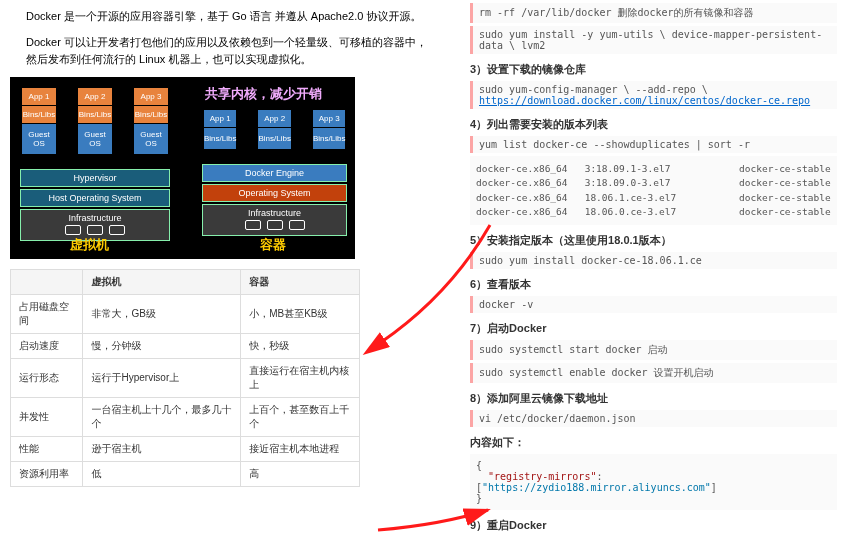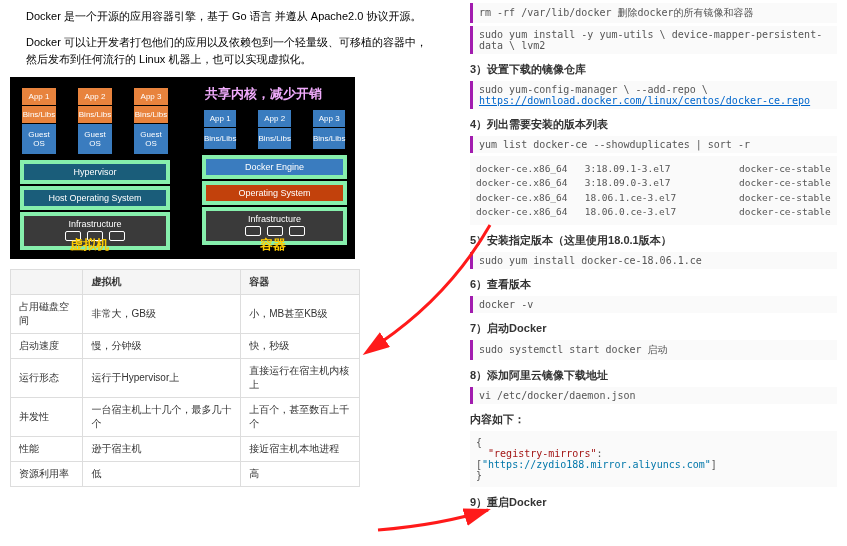--- a/index.html
+++ b/index.html
@@ -4,29 +4,29 @@
 <style>
 body{margin:0;font-family:'Microsoft YaHei',Arial,sans-serif;font-size:11px;color:#333;background:#fff;width:847px;position:relative}
 .container{display:flex;width:847px;height:546px}
 .left{width:460px;padding:0 10px;box-sizing:border-box}
 .right{width:387px;padding:0 10px;box-sizing:border-box;font-size:10px}
 .p{margin:8px 16px;line-height:1.6;color:#000}
 .diagram{background:#000;width:345px;height:182px;margin:5px 0;position:relative;color:#fff;font-size:10px}
 .diagram-title{position:absolute;top:8px;left:195px;color:#f0abfc;font-size:13px;font-weight:bold}
 .vm-side{position:absolute;left:10px;top:8px;width:150px}
 .ct-side{position:absolute;left:192px;top:30px;width:145px}
-.box{border:4px solid #86efac;padding:3px 6px;margin:2px 0;text-align:center;font-size:9px}
-.apps{display:flex;gap:18px;margin-bottom:3px}
+.box{border:1px solid #86efac;padding:3px 6px;margin:2px 0;text-align:center;font-size:9px}
+.apps{display:flex;gap:18px;margin-bottom:12px}
 .apps>div{flex:1;text-align:center;padding:3px 2px;font-size:8px}
 .o{background:#e8833d}.b{background:#3a7cbf}.g{background:#c2410c}.t{background:#1a5d7a}.gr{background:#3a3a3a}
 .lbl{position:absolute;bottom:5px;font-weight:bold;font-size:13px;color:#ffcc00}
 .table{border-collapse:collapse;width:350px;margin:10px 0}
 .table td,.table th{border:1px solid #ddd;padding:5px 8px;font-size:10px;text-align:left}
 .table th{background:#f5f5f5;font-weight:bold}
-.code{background:#fafafa;padding:3px 6px;margin:3px 0;font-family:Consolas,monospace;font-size:10px;border-left:3px solid #a21caf;color:#555}
+.code{background:#fafafa;padding:3px 6px;margin:3px 0;font-family:Consolas,monospace;font-size:10px;border-left:3px solid #fca5a5;color:#555}
 .h4{font-size:11px;margin:8px 0 4px;font-weight:bold}
 a{color:#06c}
 .pre{background:#fafafa;padding:6px;font-family:Consolas,monospace;font-size:9.5px;white-space:pre;color:#555;line-height:1.5}
 .arrow{position:absolute;pointer-events:none}
 .arrow svg{overflow:visible}
 .json-block{background:#fafafa;padding:6px;font-family:Consolas,monospace;font-size:10px;color:#555}
 .json-key{color:#a31515}.json-str{color:#07a}
 .infra-icons{display:flex;justify-content:center;gap:6px;padding:2px 0}
 .infra-icons span{display:inline-block;width:14px;height:8px;border:1px solid #fff;border-radius:2px}
 </style>
@@ -153,20 +153,21 @@
 <div class="pre">docker-ce.x86_64   3:18.09.1-3.el7            docker-ce-stable
 docker-ce.x86_64   3:18.09.0-3.el7            docker-ce-stable
 docker-ce.x86_64   18.06.1.ce-3.el7           docker-ce-stable
 docker-ce.x86_64   18.06.0.ce-3.el7           docker-ce-stable</div>
 <div class="h4">5）安装指定版本（这里使用18.0.1版本）</div>
 <div class="code">sudo yum install docker-ce-18.06.1.ce</div>
 <div class="h4">6）查看版本</div>
 <div class="code">docker -v</div>
 <div class="h4">7）启动Docker</div>
 <div class="code">sudo systemctl start docker 启动</div>
+<div class="code">sudo systemctl enable docker 设置开机启动</div>
 <div class="h4">8）添加阿里云镜像下载地址</div>
 <div class="code">vi /etc/docker/daemon.json</div>
 <div class="h4">内容如下：</div>
 <div class="json-block">
 <span>{</span><br>
 &nbsp;&nbsp;<span class="json-key">"registry-mirrors"</span><span>: [</span><span class="json-str">"https://zydio188.mirror.aliyuncs.com"</span><span>]</span><br>
 <span>}</span>
 </div>
 <div class="h4">9）重启Docker</div>
 

